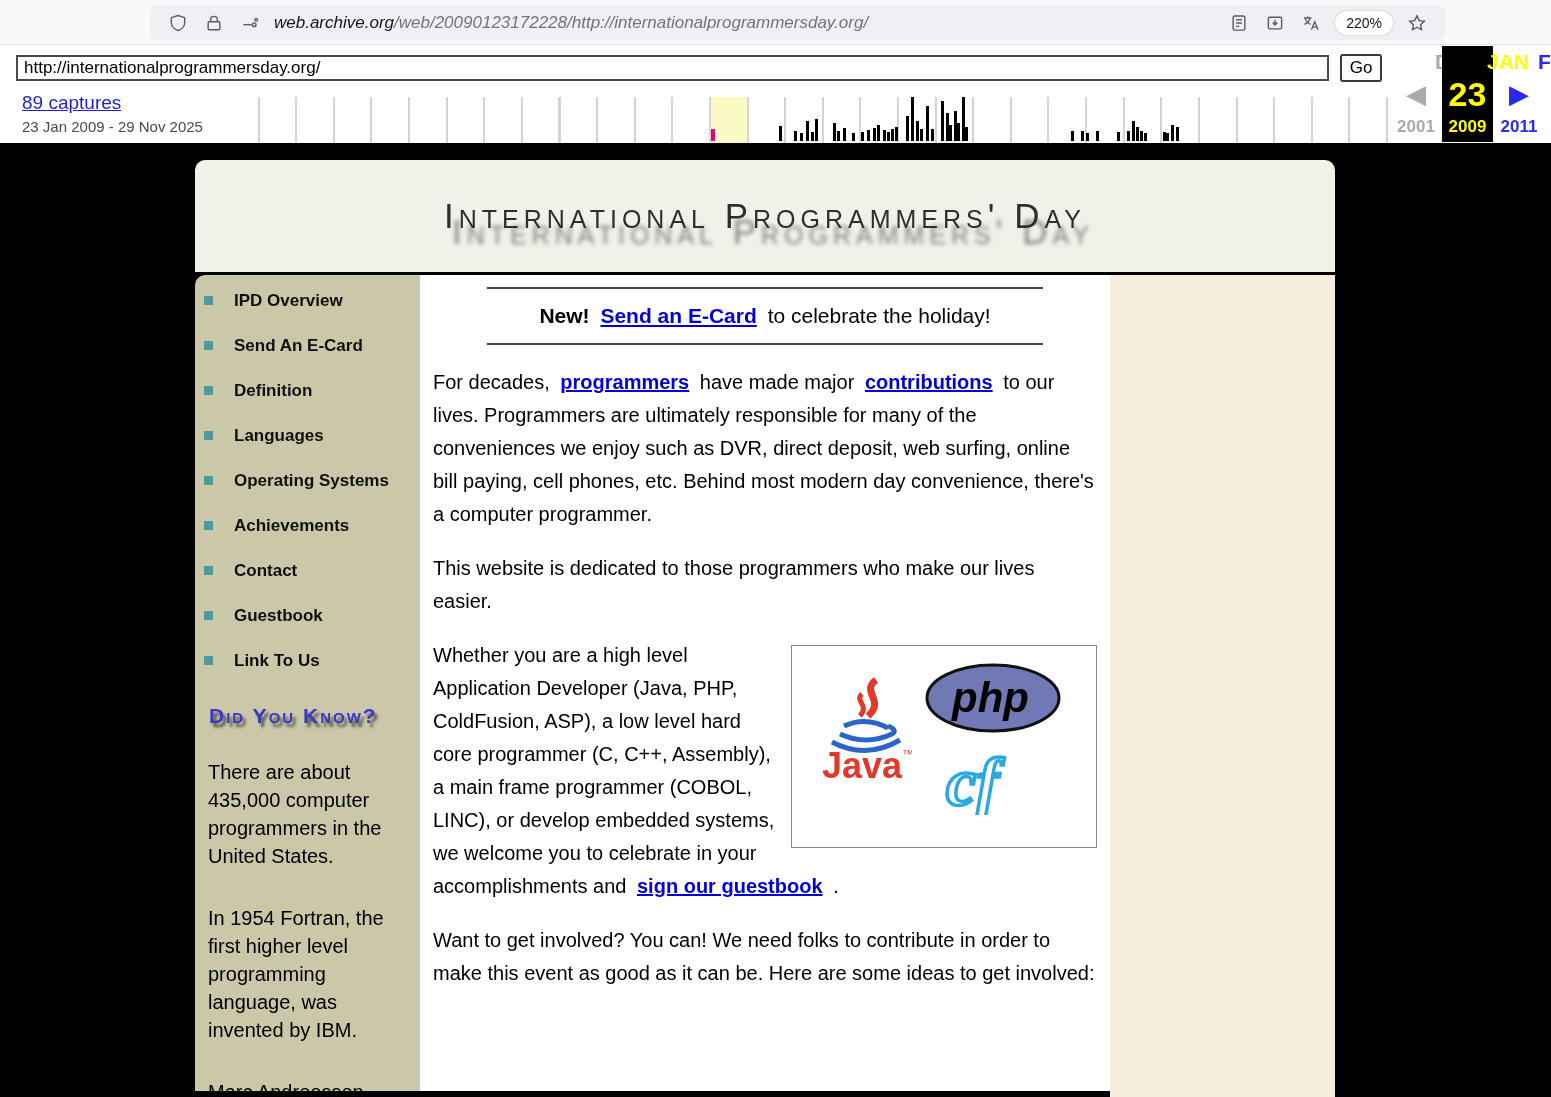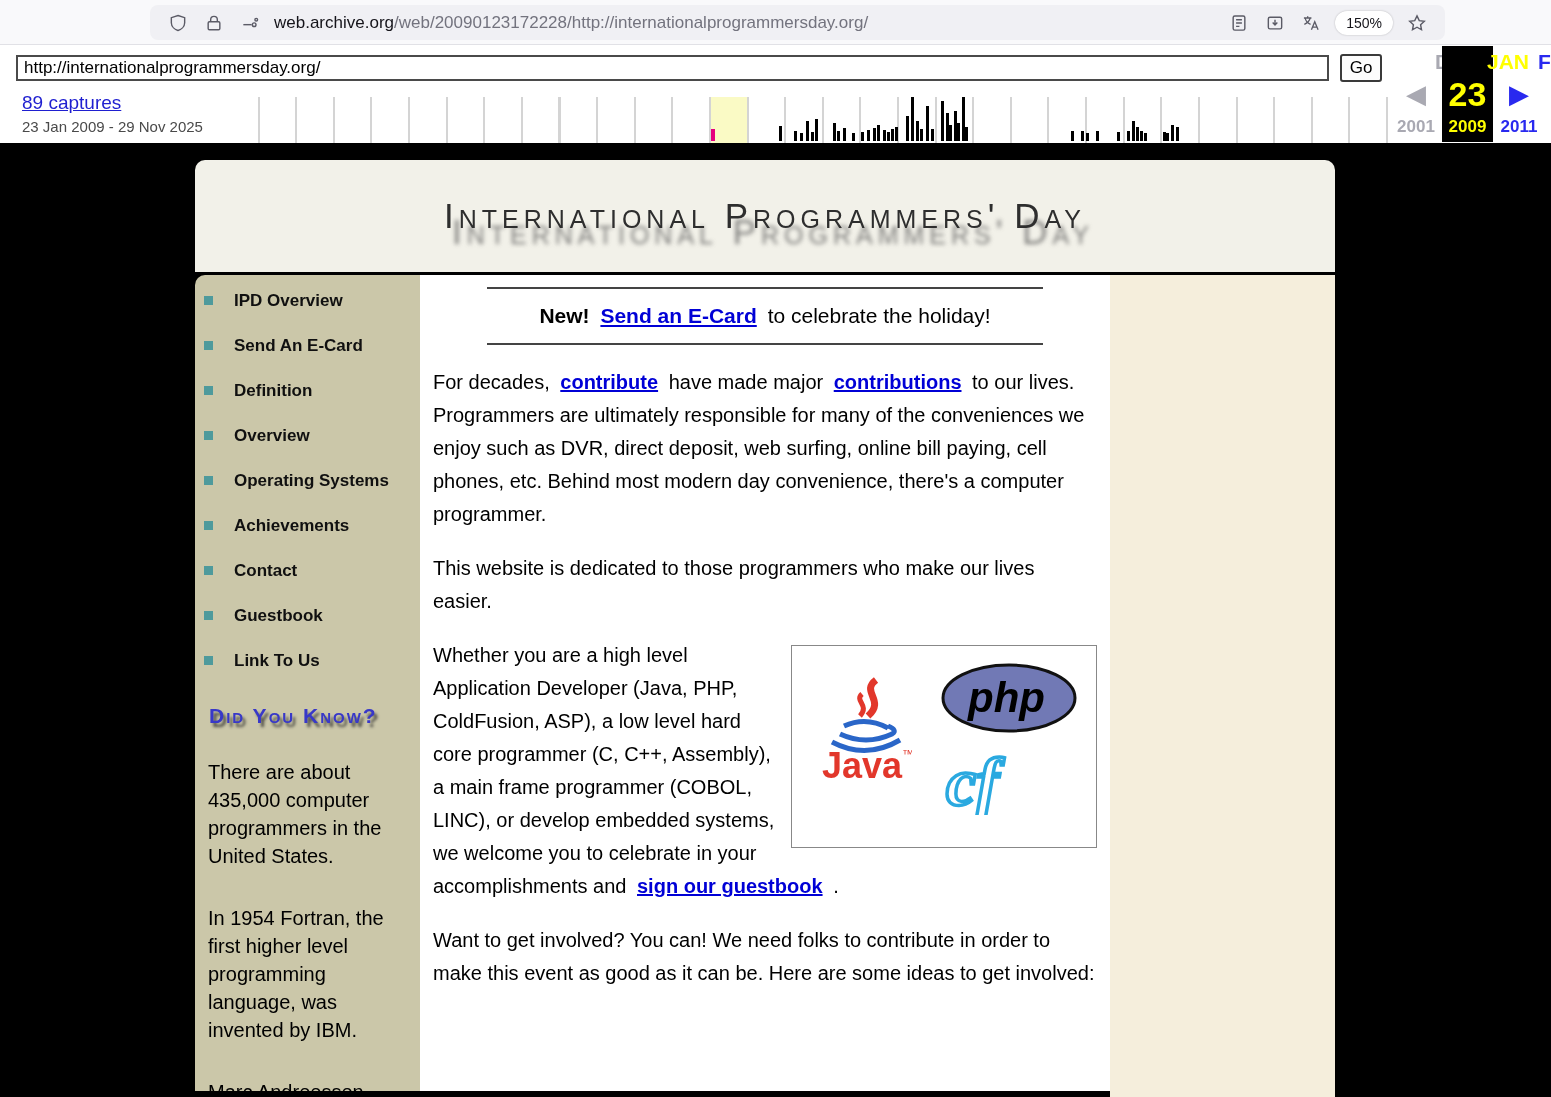--- a/index.html
+++ b/index.html
@@ -7,21 +7,21 @@
   body { position:relative; font-family:"Liberation Sans", sans-serif; background:#000; }
 
   
   .chrome { position:absolute; top:0; left:0; width:1551px; height:45px;
             background:#f9f9fb; border-bottom:1px solid #e1e1e6; z-index:5; }
   .url-pill { position:absolute; left:150px; top:5px; width:1295px; height:35px;
               background:#f0f0f4; border-radius:8px; display:flex; align-items:center;
               padding:0 10px; }
   .chrome-icon { width:20px; height:20px; margin:0 8px; color:#5b5b66; flex:0 0 auto; }
   .chrome-icon svg { width:100%; height:100%; display:block; }
-  .url-text { flex:1; font-size:17px; color:#73737e; margin-left:6px; white-space:nowrap; overflow:hidden; }
+  .url-text { flex:1; font-size:17px; color:#73737e; margin-left:6px; white-space:nowrap; overflow:hidden;font-style:italic; }
   .url-text .domain { color:#15141a; }
   .zoom-badge { background:#fff; border-radius:13px; padding:4px 11px; font-size:14px;
                 color:#15141a; box-shadow:0 0 2px rgba(0,0,0,.25); margin:0 6px; }
 
   
   .wb { position:absolute; top:45px; left:0; width:1551px; height:98px; background:#fff; z-index:4; }
   .wb-url { position:absolute; left:16px; top:10px; width:1313px; height:26px;
             border:2px solid #4a4a4a; font-size:17px; padding:0 6px; color:#000;
             font-family:"Liberation Sans", sans-serif; background:#fff; }
   .wb-go { position:absolute; left:1340px; top:9px; width:42px; height:28px;
@@ -71,21 +71,21 @@
   .fact + .fact { margin-top:34px; }
 
   .banner { width:556px; margin:2px auto 0; text-align:center; border-top:2px solid #444;
             border-bottom:2px solid #444; padding:15px 0; font-size:21px; color:#000; }
   .banner .new { font-weight:bold; }
   a.blink { color:#0000d6; font-weight:bold; text-decoration:underline; margin:0 5px; cursor:pointer; }
   .para { font-size:20px; line-height:33px; color:#000; margin-top:21px; }
   .logos-box { float:right; width:306px; height:203px; background:#fff; border:1px solid #888;
                margin:6px 0 6px 12px; position:relative; }
   .logo-java { position:absolute; left:28px; top:30px; }
-  .logo-php  { position:absolute; right:18px; top:16px; }
+  .logo-php  { position:absolute; right:34px; top:16px; }
   .logo-cf   { position:absolute; right:42px; bottom:22px; }
 </style>
 </head>
 <body>
 
 <div class="chrome">
   <div class="url-pill">
     <span class="chrome-icon">
       <svg viewBox="0 0 24 24" fill="none" stroke="currentColor" stroke-width="1.7">
           <path d="M12 3l8 2.6v6.1c0 5-4.5 8.3-8 9.3-3.5-1-8-4.3-8-9.3V5.6L12 3z"></path>
@@ -116,21 +116,21 @@
           <rect x="4" y="5" width="16" height="14" rx="2"></rect>
           <path d="M12 8v6M9.2 11.5L12 14.3l2.8-2.8"></path>
         </svg>
     </span>
     <span class="chrome-icon">
       <svg viewBox="0 0 24 24" fill="none" stroke="currentColor" stroke-width="1.6">
           <path d="M3.5 6h9M8 4v2M5 6c.6 3.4 3.4 6.4 6.5 7.6M11 6c-.8 3.2-3.6 6.2-7 7.6"></path>
           <path d="M12.5 20l4-9.5 4 9.5M13.8 17h5.4"></path>
         </svg>
     </span>
-    <span class="zoom-badge">150%</span>
+    <span class="zoom-badge">220%</span>
     <span class="chrome-icon">
       <svg viewBox="0 0 24 24" fill="none" stroke="currentColor" stroke-width="1.7">
           <path d="M12 3.5l2.7 5.6 6.1.8-4.5 4.2 1.1 6-5.4-3-5.4 3 1.1-6L3.2 9.9l6.1-.8L12 3.5z"></path>
         </svg>
     </span>
   </div>
 </div>
 
 <div class="wb">
   <input class="wb-url" value="http://internationalprogrammersday.org/" style="">
@@ -252,21 +252,21 @@
           <div class="nav-item">
               <span class="bullet"></span>
               <span class="nav-label">Send An E-Card</span>
             </div>
           <div class="nav-item">
               <span class="bullet"></span>
               <span class="nav-label">Definition</span>
             </div>
           <div class="nav-item">
               <span class="bullet"></span>
-              <span class="nav-label">Overview</span>
+              <span class="nav-label">Languages</span>
             </div>
           <div class="nav-item">
               <span class="bullet"></span>
               <span class="nav-label">Operating Systems</span>
             </div>
           <div class="nav-item">
               <span class="bullet"></span>
               <span class="nav-label">Achievements</span>
             </div>
           <div class="nav-item">
@@ -290,21 +290,21 @@
 
       <div class="main">
         <div class="banner">
           <span class="new">New!</span>
           <a class="blink">Send an E-Card</a>
           <span>to celebrate the holiday!</span>
         </div>
 
         <p class="para">
           <span>For decades,</span>
-          <a class="blink">contribute</a>
+          <a class="blink">programmers</a>
           <span>have made major</span>
           <a class="blink">contributions</a>
           <span>to our lives. Programmers are ultimately responsible for many of the conveniences we enjoy such as DVR, direct deposit, web surfing, online bill paying, cell phones, etc. Behind most modern day convenience, there's a computer programmer.</span>
         </p>
 
         <p class="para">This website is dedicated to those programmers who make our lives easier.</p>
 
         <div class="para">
           <div class="logos-box">
             <div class="logo-java">

